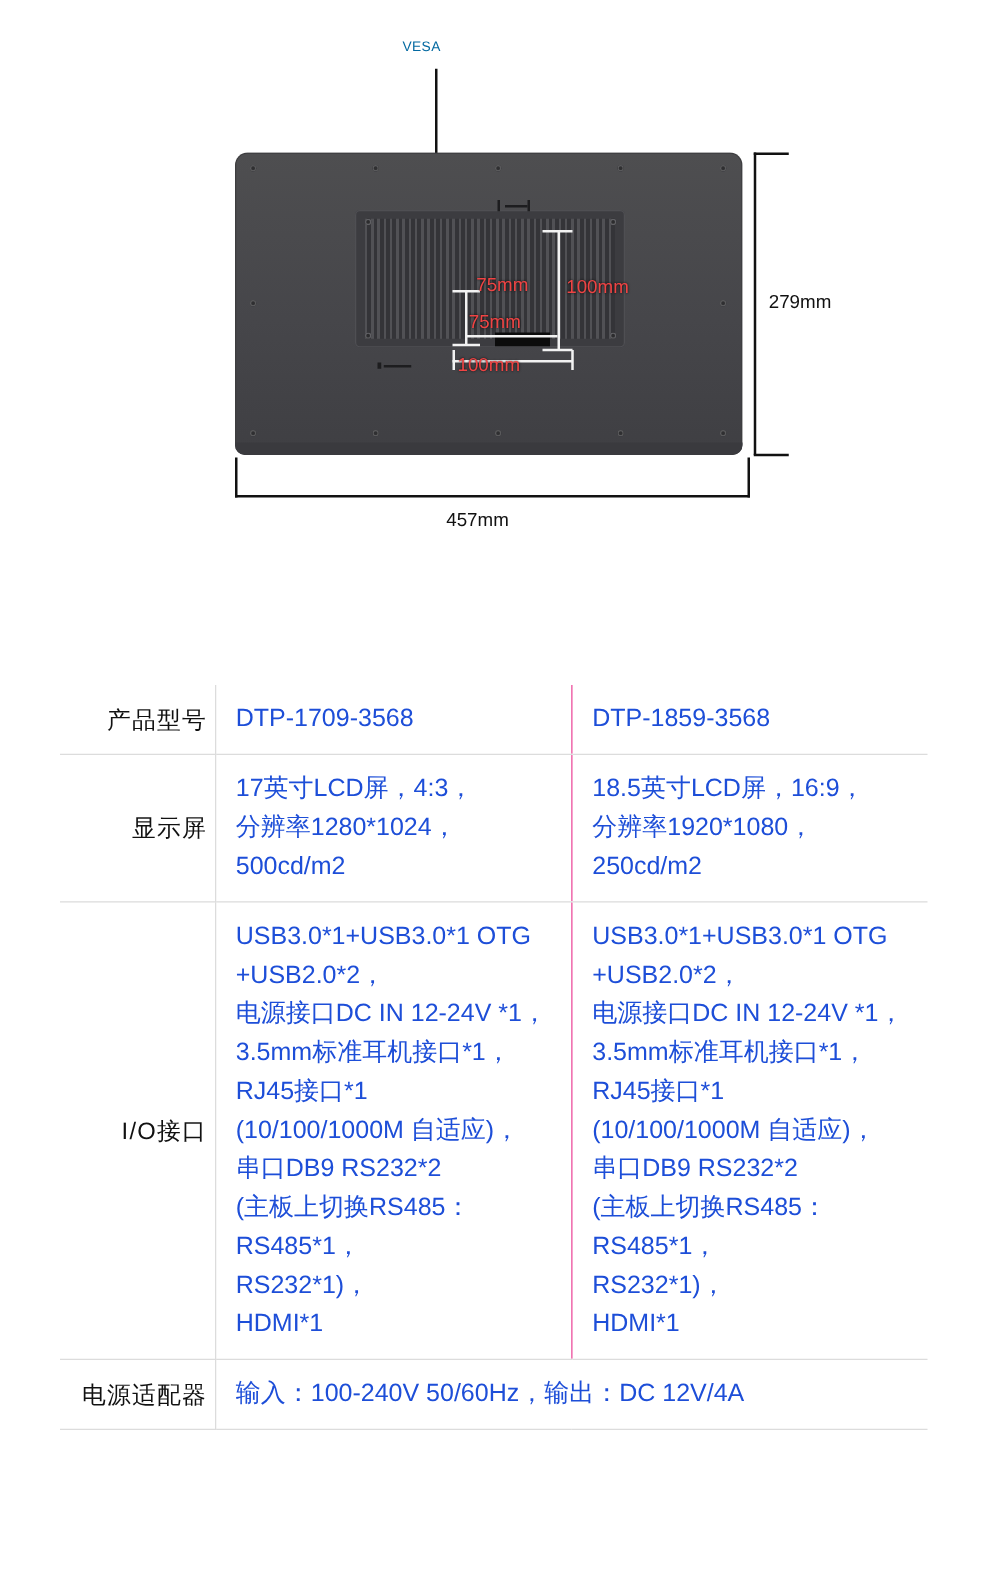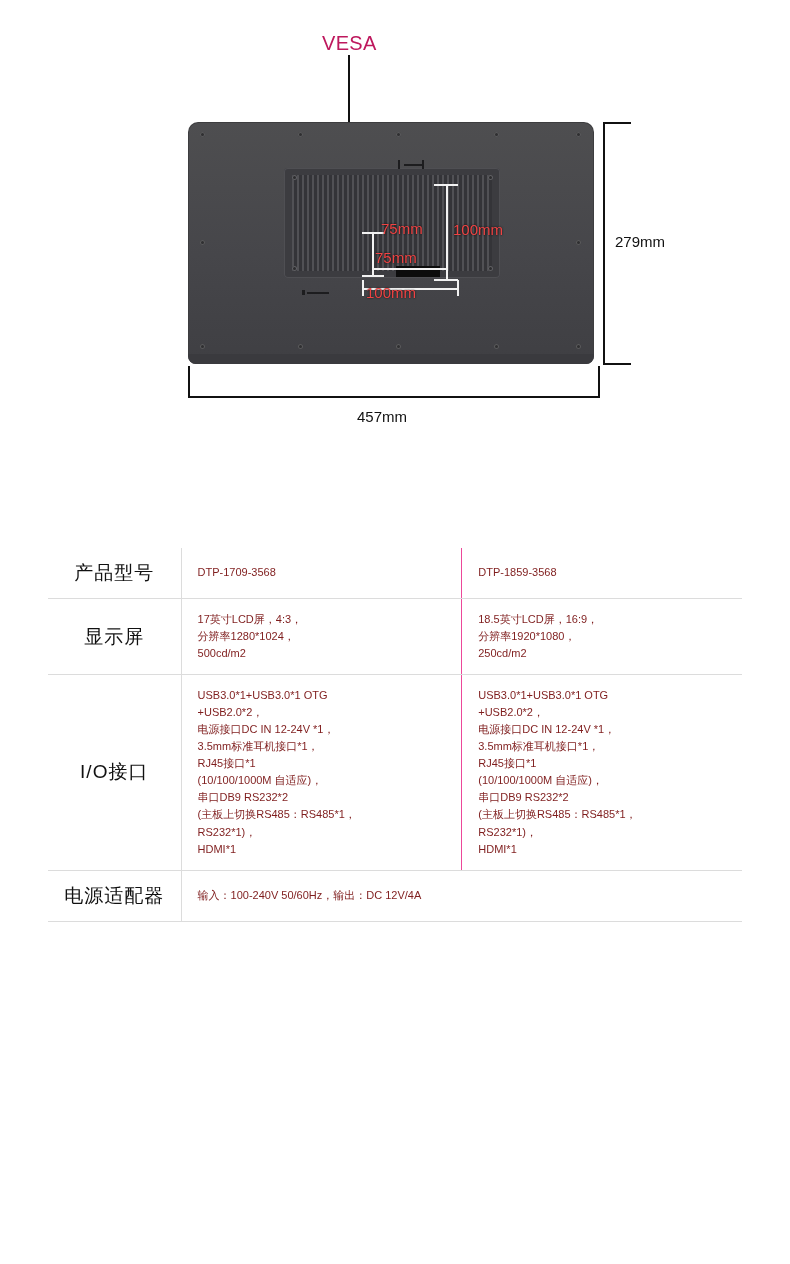--- a/index.html
+++ b/index.html
@@ -19,22 +19,22 @@
   
   .diagram {
     position: relative;
     width: 790px;
     height: 520px;
   }
   .vesa-label {
     position: absolute;
     left: 322px;
     top: 32px;
-    font-size: 20px;
-    color: #be185d;
+    font-size: 11px;
+    color: #0369a1;
     letter-spacing: .3px;
   }
   .vesa-line {
     position: absolute;
     left: 348px;
     top: 55px;
     width: 1.6px;
     height: 132px;
     background: #111;
   }
@@ -154,32 +154,32 @@
     padding: 16px 0 16px 24px;
     letter-spacing: 1px;
     border: none;
   }
   .spec-table td {
     border-bottom: 1px solid #dcdcdc;
     vertical-align: middle;
   }
   .spec-table td.label {
     width: 136px;
-    text-align: center;
+    text-align: right;
     font-size: 19px;
     color: #111;
     padding: 12px 6px;
     border-right: 1px solid #dcdcdc;
     letter-spacing: 1px;
   }
   .spec-table td.val {
     padding: 12px 10px 12px 16px;
-    font-size: 11px;
+    font-size: 20px;
     line-height: 1.55;
-    color: #7f1d1d;
+    color: #1d4ed8;
     width: 279px;
   }
   .spec-table td.val.second {
     border-left: 1px solid #ec4899;
   }
   .spec-table td.val.wide {
     width: auto;
   }
   .multiline { white-space: pre-line; }
 </style>

